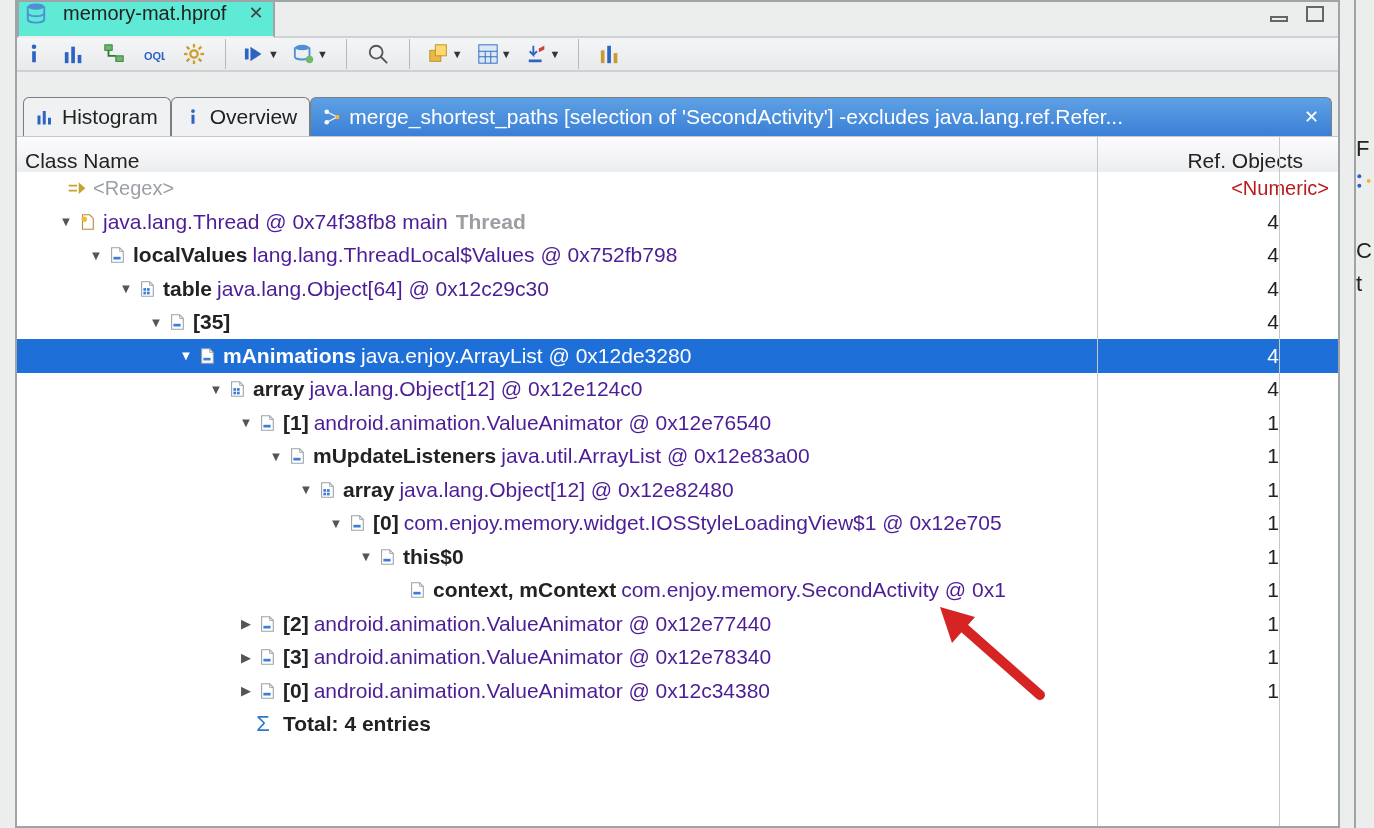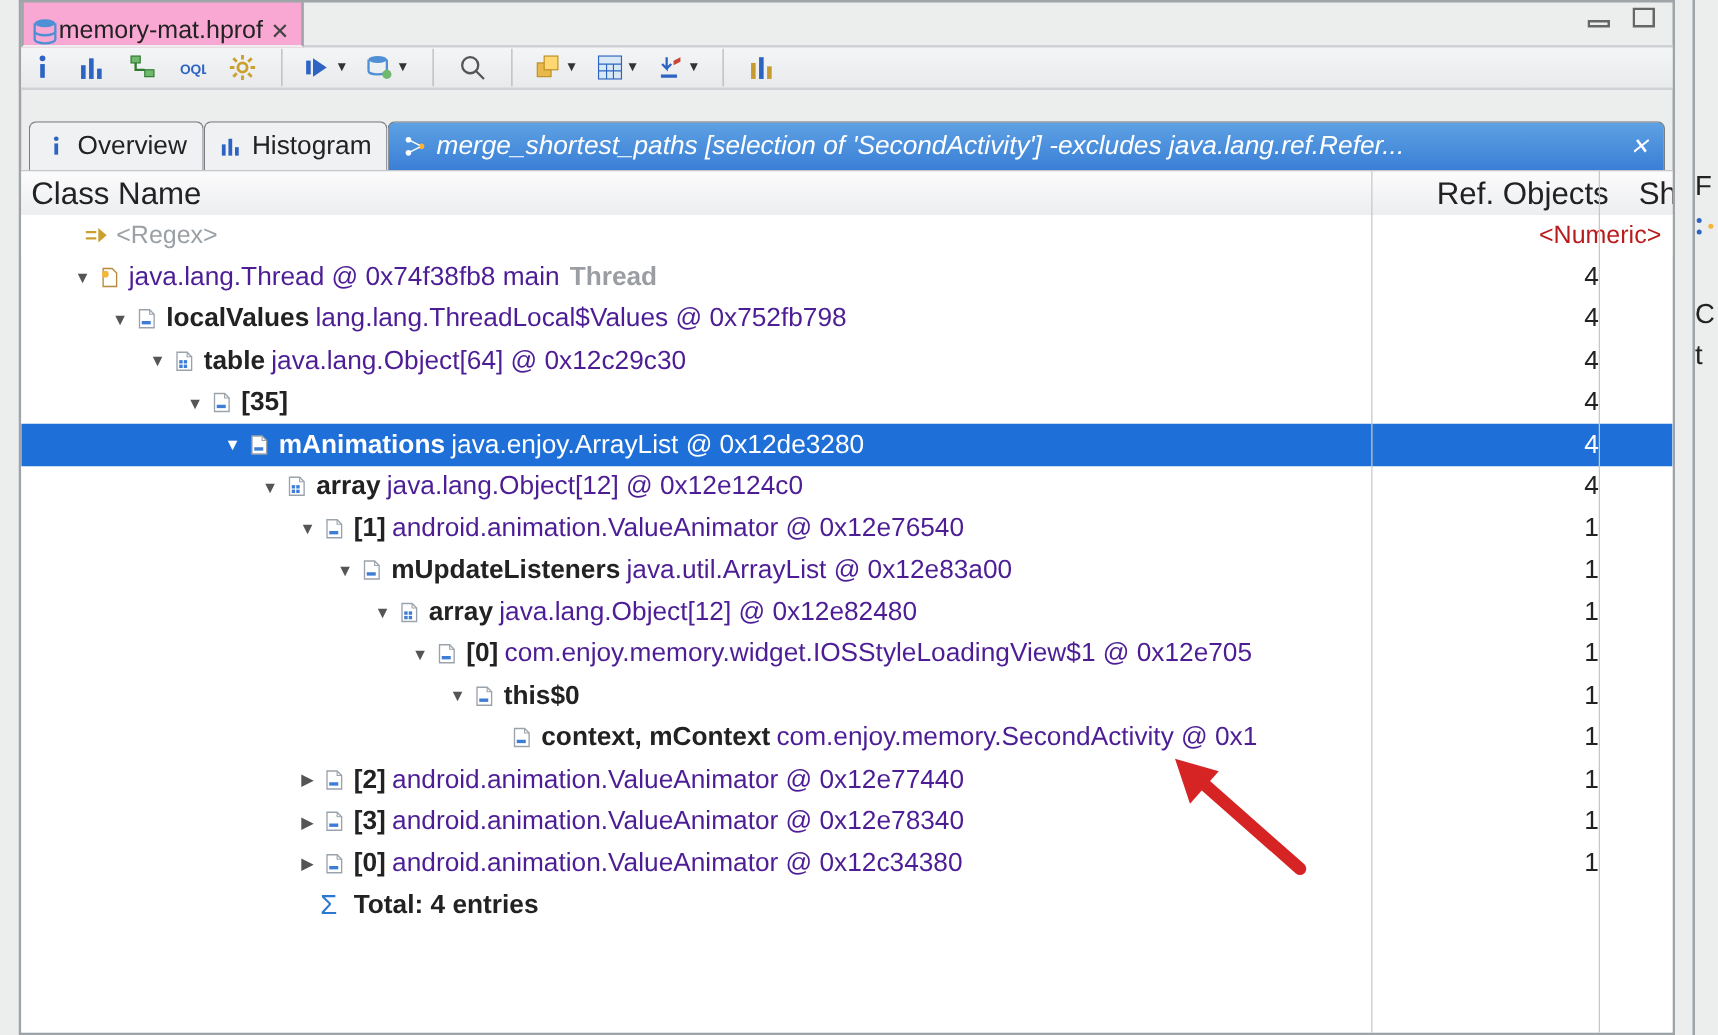--- a/index.html
+++ b/index.html
@@ -16,26 +16,26 @@
   left: 15px; top: 0;
   width: 1325px; height: 828px;
   background: #eceeee;
   border: 2px solid #9fa4a8;
   box-sizing: border-box;
 }
 .file-tab {
   position: absolute;
   left: 0; top: -2px;
   height: 34px;
-  background: #f9a8d4;
+  background: #5eead4;
   border: 2px solid #9fa4a8;
   border-bottom: 2px solid #eceeee;
-  display: flex; align-items: flex-end;
+  display: flex; align-items: flex-start;
   padding: 0 10px 0 6px;
-  gap: 0;
+  gap: 16px;
   z-index: 3;
 }
 .file-tab .db-icon svg { width:22px; height:22px; display:block; }
 .file-tab .close-x { font-size: 18px; color: #444; margin-left: 6px; }
 .toolbar {
   position: absolute;
   left: 0; top: 34px; right: 0; height: 36px;
   background: linear-gradient(#f4f5f6,#e8eaec);
   border-top: 2px solid #cfd1d4;
   border-bottom: 2px solid #cfd1d4;
@@ -61,32 +61,32 @@
   background: #f0f1f2;
   display:flex; align-items:center;
   padding: 0 12px; gap:8px;
   font-size: 21px;
 }
 .itab.active {
   background: linear-gradient(#5ea1e4,#3a7fd6);
   color:#fff;
   flex: 1;
   min-width: 0;
-  font-style: italic;
 }
 .itab.active .tab-text { white-space:nowrap; overflow:hidden; text-overflow:ellipsis; flex:1; }
 .itab .close-x { color:#222; font-size:18px; margin-left:6px; }
 .itab.active .close-x { color:#fff; }
 .table-head {
   position:absolute; left:0; top:134px; right:0; height:36px;
   background: linear-gradient(#fcfcfd,#ecedef);
   border-top:1px solid #c6c8cb;
   border-bottom:1px solid #c6c8cb;
-  display:flex; align-items:center;
-  font-size:25px;
+  display:flex; align-items:flex-end;
+  font-size:21px;
+  gap:16px;
 }
 .col-divider { position:absolute; top:134px; bottom:0; width:1px; background:#c5c7ca; z-index:2; }
 .cd1 { left:1080px; } .cd2 { left:1262px; }
 .th1 { padding-left:8px; flex:0 0 1080px; }
 .th2 { flex:0 0 182px; text-align:right; padding-right:10px; }
 .th3 { flex:1; padding-left:14px; white-space:nowrap; overflow:hidden; }
 .tree-body {
   position:absolute; left:0; top:170px; right:0; bottom:0;
   background:#fff; overflow:hidden;
 }
@@ -245,32 +245,32 @@
           <rect x="2" y="8" width="4" height="14" fill="#c79b2f"></rect>
           <rect x="9" y="3" width="4" height="19" fill="#2d63c2"></rect>
           <rect x="16" y="11" width="4" height="11" fill="#c79b2f"></rect>
         </svg>
       </div>
   </div>
 
   <div class="inner-tabs">
     <div class="itab">
       <svg viewBox="0 0 24 24" width="18" height="18">
-          <circle cx="12" cy="4" r="2.5" fill="#2d63c2"></circle>
-          <rect x="10" y="9" width="4" height="12" fill="#2d63c2"></rect>
-        </svg>
-      <span>Overview</span>
+          <rect x="2" y="10" width="4" height="12" fill="#2d63c2"></rect>
+          <rect x="9" y="4" width="4" height="18" fill="#2d63c2"></rect>
+          <rect x="16" y="13" width="4" height="9" fill="#2d63c2"></rect>
+        </svg>
+      <span>Histogram</span>
     </div>
     <div class="itab">
       <svg viewBox="0 0 24 24" width="18" height="18">
-          <rect x="2" y="10" width="4" height="12" fill="#2d63c2"></rect>
-          <rect x="9" y="4" width="4" height="18" fill="#2d63c2"></rect>
-          <rect x="16" y="13" width="4" height="9" fill="#2d63c2"></rect>
-        </svg>
-      <span>Histogram</span>
+          <circle cx="12" cy="4" r="2.5" fill="#2d63c2"></circle>
+          <rect x="10" y="9" width="4" height="12" fill="#2d63c2"></rect>
+        </svg>
+      <span>Overview</span>
     </div>
     <div class="itab active">
       <svg viewBox="0 0 24 24" width="18" height="18">
           <circle cx="5" cy="5" r="3" fill="#fff"></circle>
           <circle cx="5" cy="19" r="3" fill="#fff"></circle>
           <circle cx="19" cy="12" r="3" fill="#f6b23b"></circle>
           <path d="M7 6l10 5M7 18l10-5" stroke="#fff" stroke-width="1.5"></path>
         </svg>
       <span class="tab-text">merge_shortest_paths  [selection of 'SecondActivity'] -excludes java.lang.ref.Refer...</span>
       <span class="close-x">✕</span>

